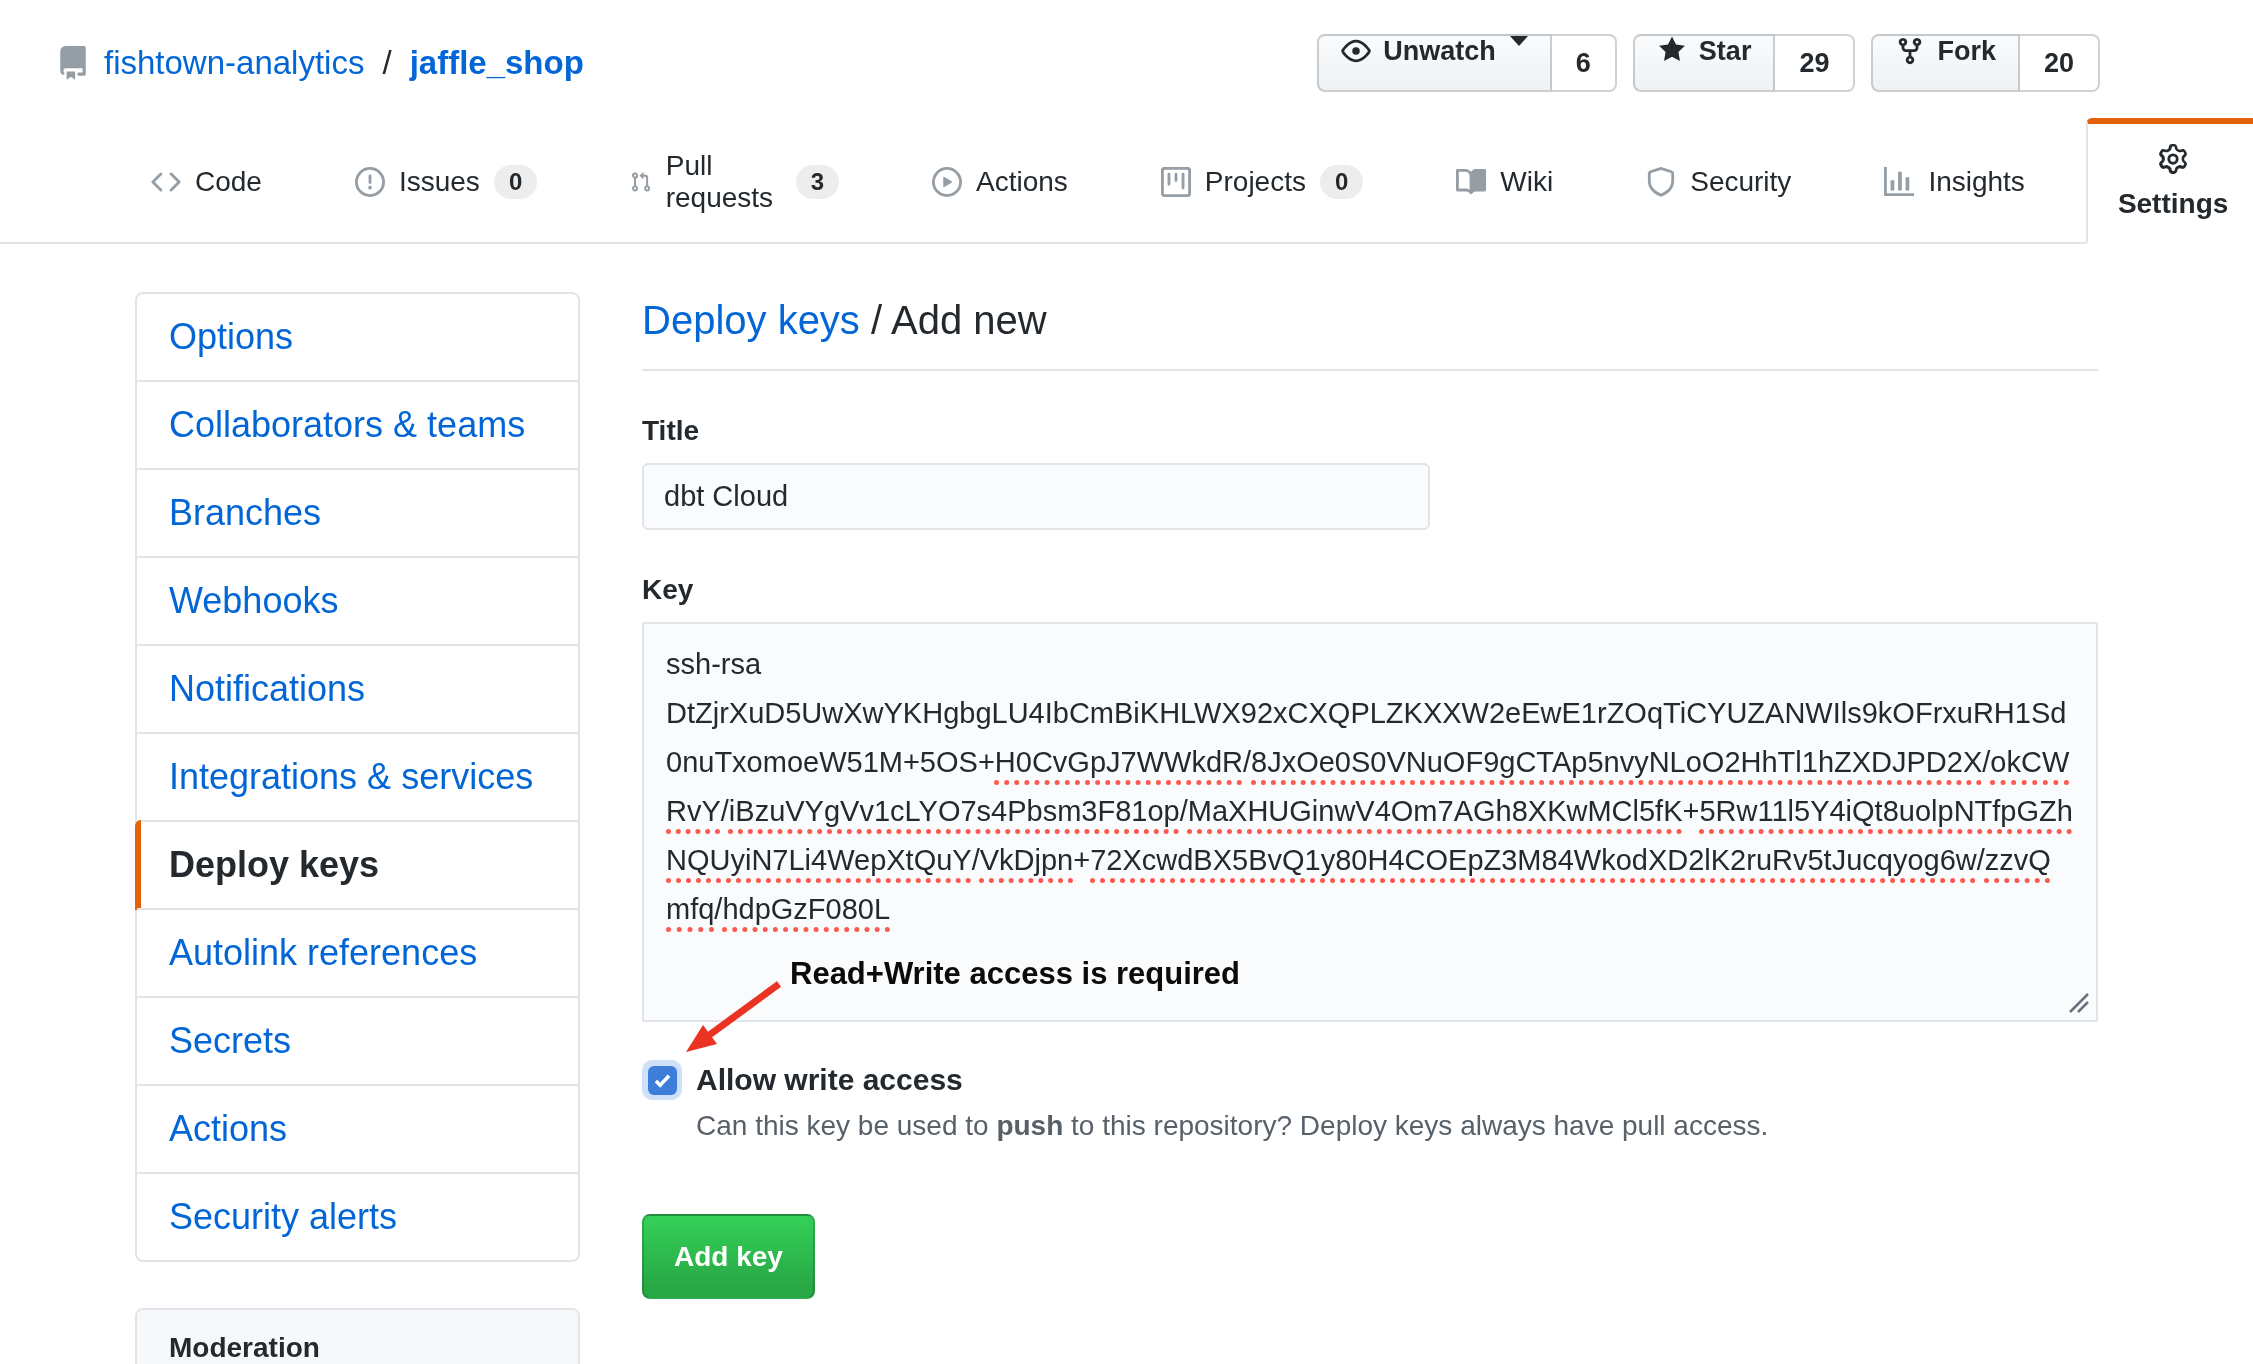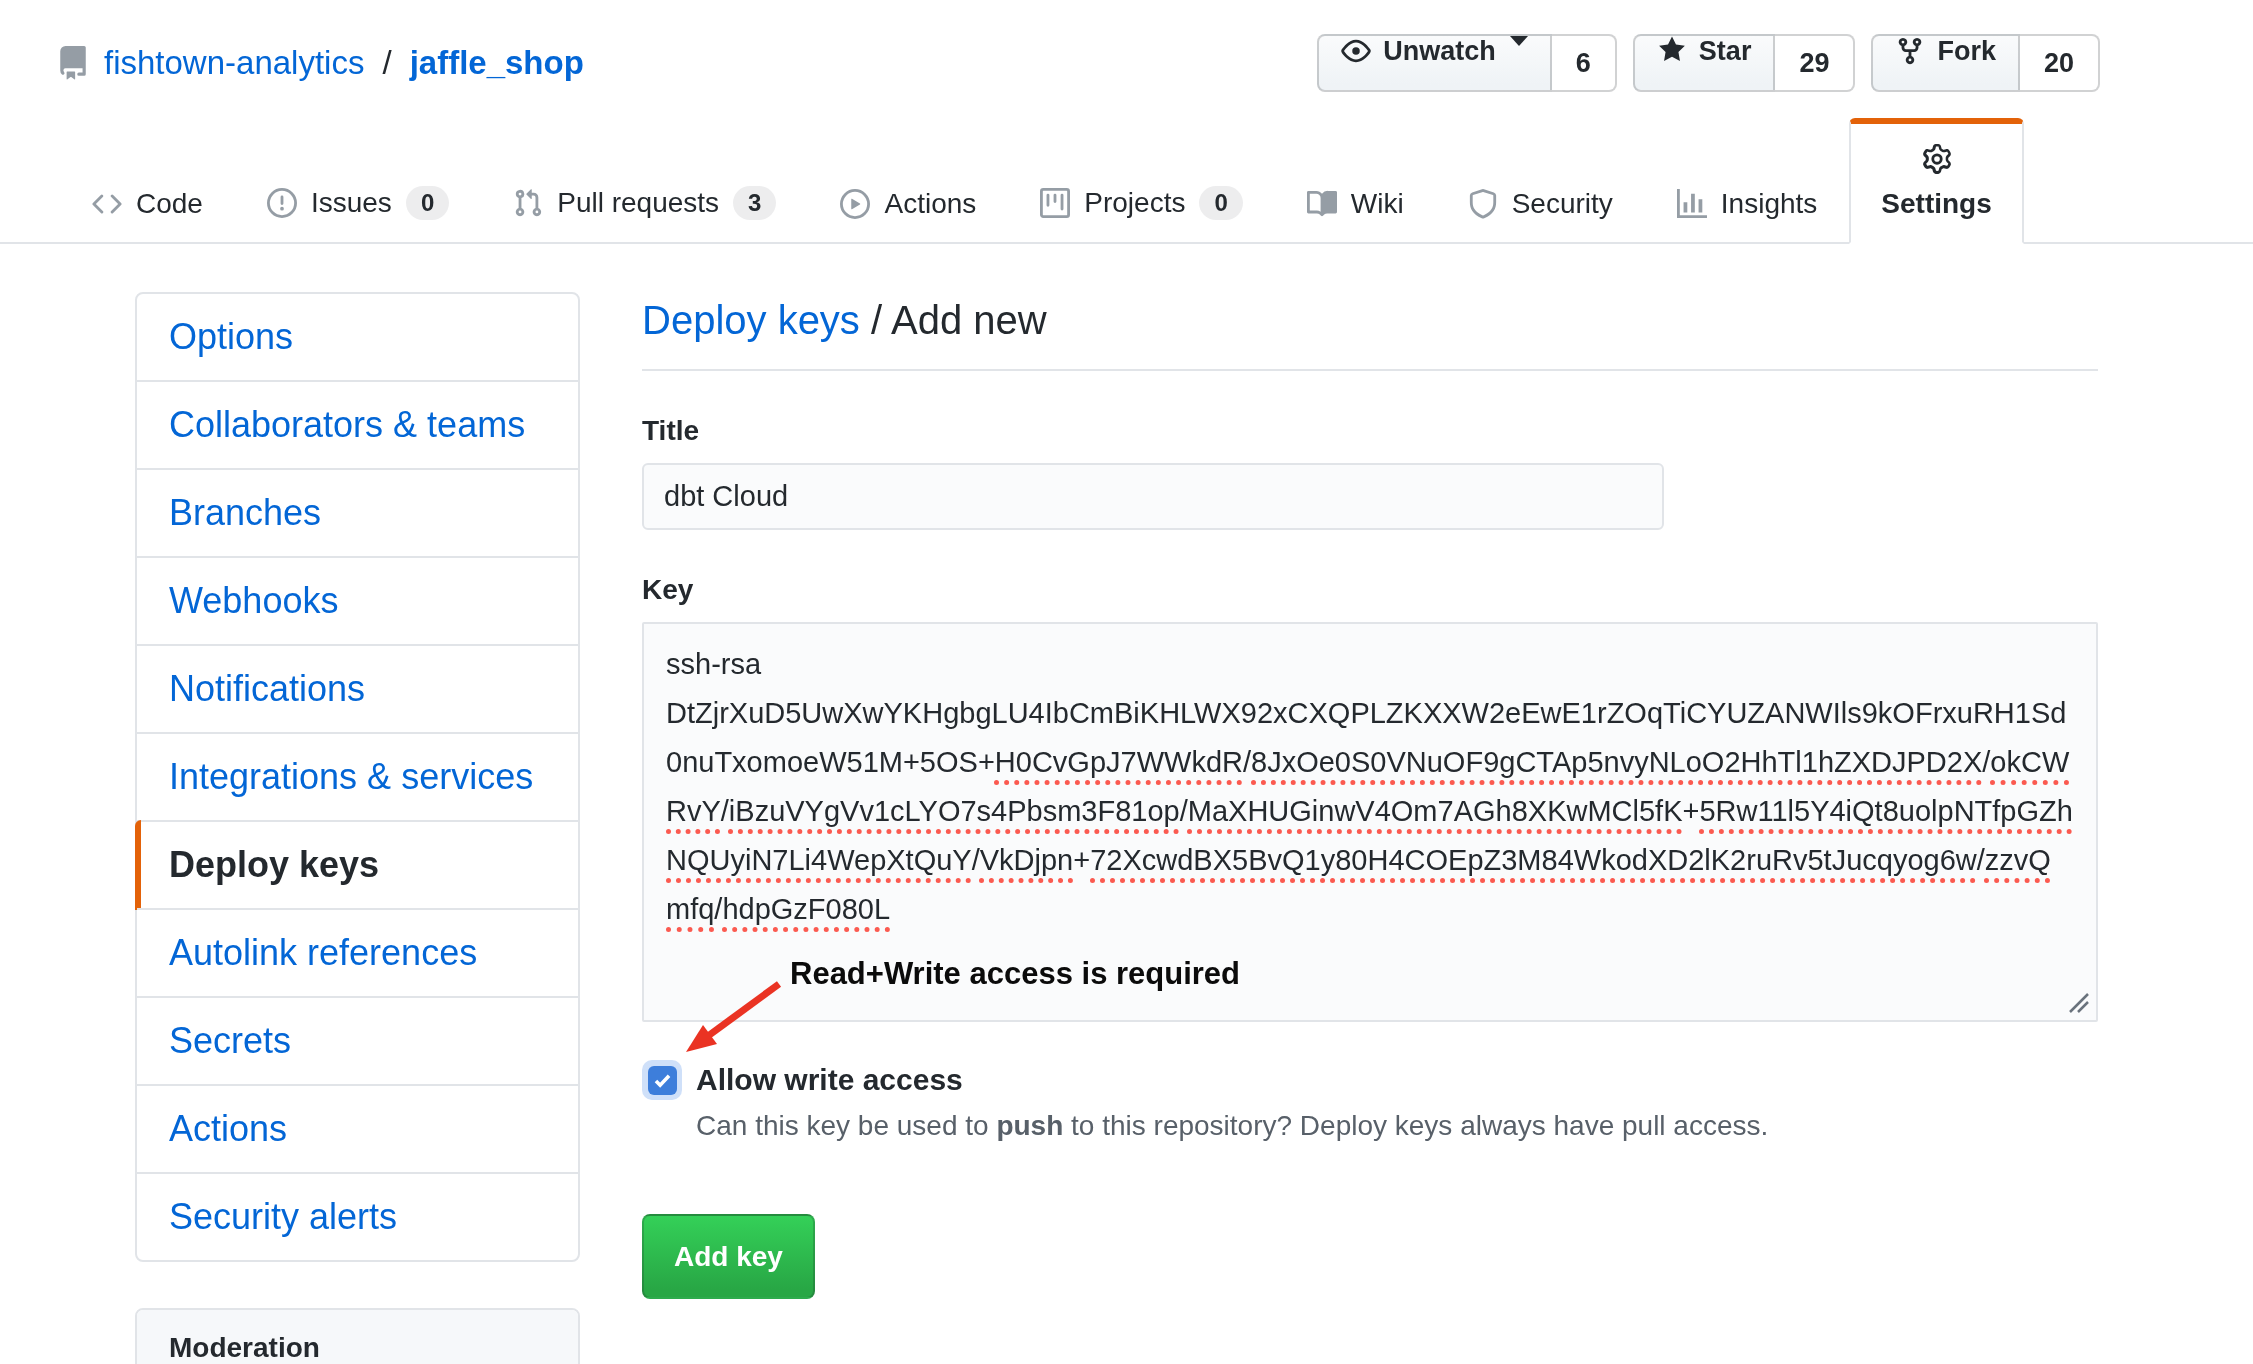--- a/index.html
+++ b/index.html
@@ -34,22 +34,22 @@
     border: 2px solid rgba(27,31,35,.2); border-left: none; border-radius: 0 8px 8px 0; cursor: pointer;
   }
   .btn-main svg { width: 30px; height: 30px; fill: #24292e; }
   .caret-down {
     width: 0; height: 0; border-left: 9px solid transparent;
     border-right: 9px solid transparent; border-top: 10px solid #24292e; margin-left: 2px;
   }
 
   
   .tab-bar {
-    display: flex; align-items: flex-end; margin-top: 26px;
-    padding-left: 60px; border-bottom: 2px solid #e1e4e8;
+    display: flex; margin-top: 26px;
+    padding-left: 119px; border-bottom: 2px solid #e1e4e8; gap: 29px;
   }
   .tab {
     display: flex; align-items: center; gap: 14px; padding: 20px 30px 22px 30px;
     font-size: 28px; color: #24292e; cursor: pointer;
     border: 2px solid transparent; border-top-width: 6px; margin-bottom: -2px;
   }
   .tab svg { width: 30px; height: 30px; fill: #959da5; }
   .tab.active {
     background: #fff; border-color: #e1e4e8; border-top: 6px solid #e36209;
     border-bottom-color: #fff; border-radius: 6px 6px 0 0; font-weight: 700; flex-direction: column;
@@ -87,21 +87,21 @@
   .main { flex: 1; min-width: 0; }
   .breadcrumb {
     font-size: 40px; font-weight: 400; margin: 0 0 0 0; padding: 6px 0 26px 0;
     border-bottom: 2px solid #e1e4e8;
   }
   .breadcrumb .bc-link { color: #0366d6; cursor: pointer; }
   .breadcrumb .bc-current { color: #24292e; }
 
   .field-label { display: block; font-size: 28px; font-weight: 700; margin: 44px 0 16px 0; }
   .title-input {
-    width: 1022px; height: 67px; padding: 0 20px; font-size: 29px;
+    width: 788px; height: 67px; padding: 0 20px; font-size: 29px;
     font-family: "Liberation Sans", "DejaVu Sans", sans-serif; color: #24292e;
     background: #fafbfc; border: 2px solid #e1e4e8; border-radius: 6px; outline: none;
   }
 
   .key-wrap { position: relative; margin-top: 6px; }
   .key-area {
     width: 100%; min-height: 400px; background: #fafbfc; border: 2px solid #e1e4e8;
     border-radius: 2px; padding: 16px 22px 60px 22px; font-size: 29px; line-height: 49px;
     color: #24292e; overflow-wrap: break-word; word-wrap: break-word; cursor: text;
   }

